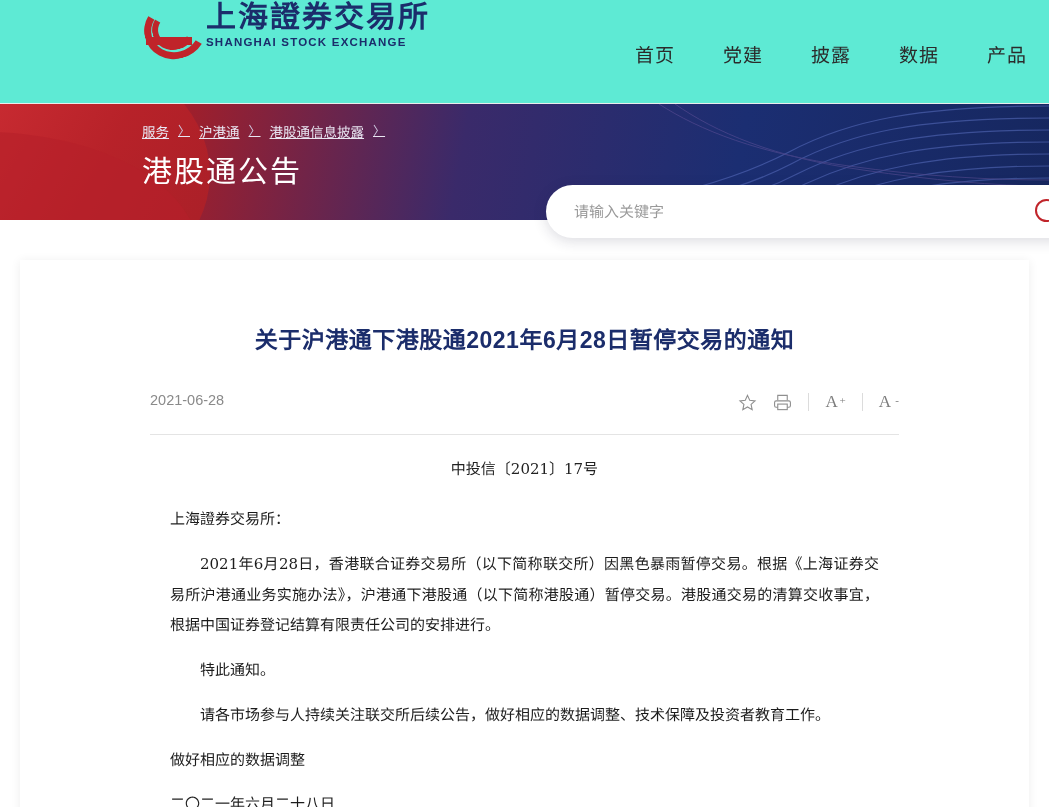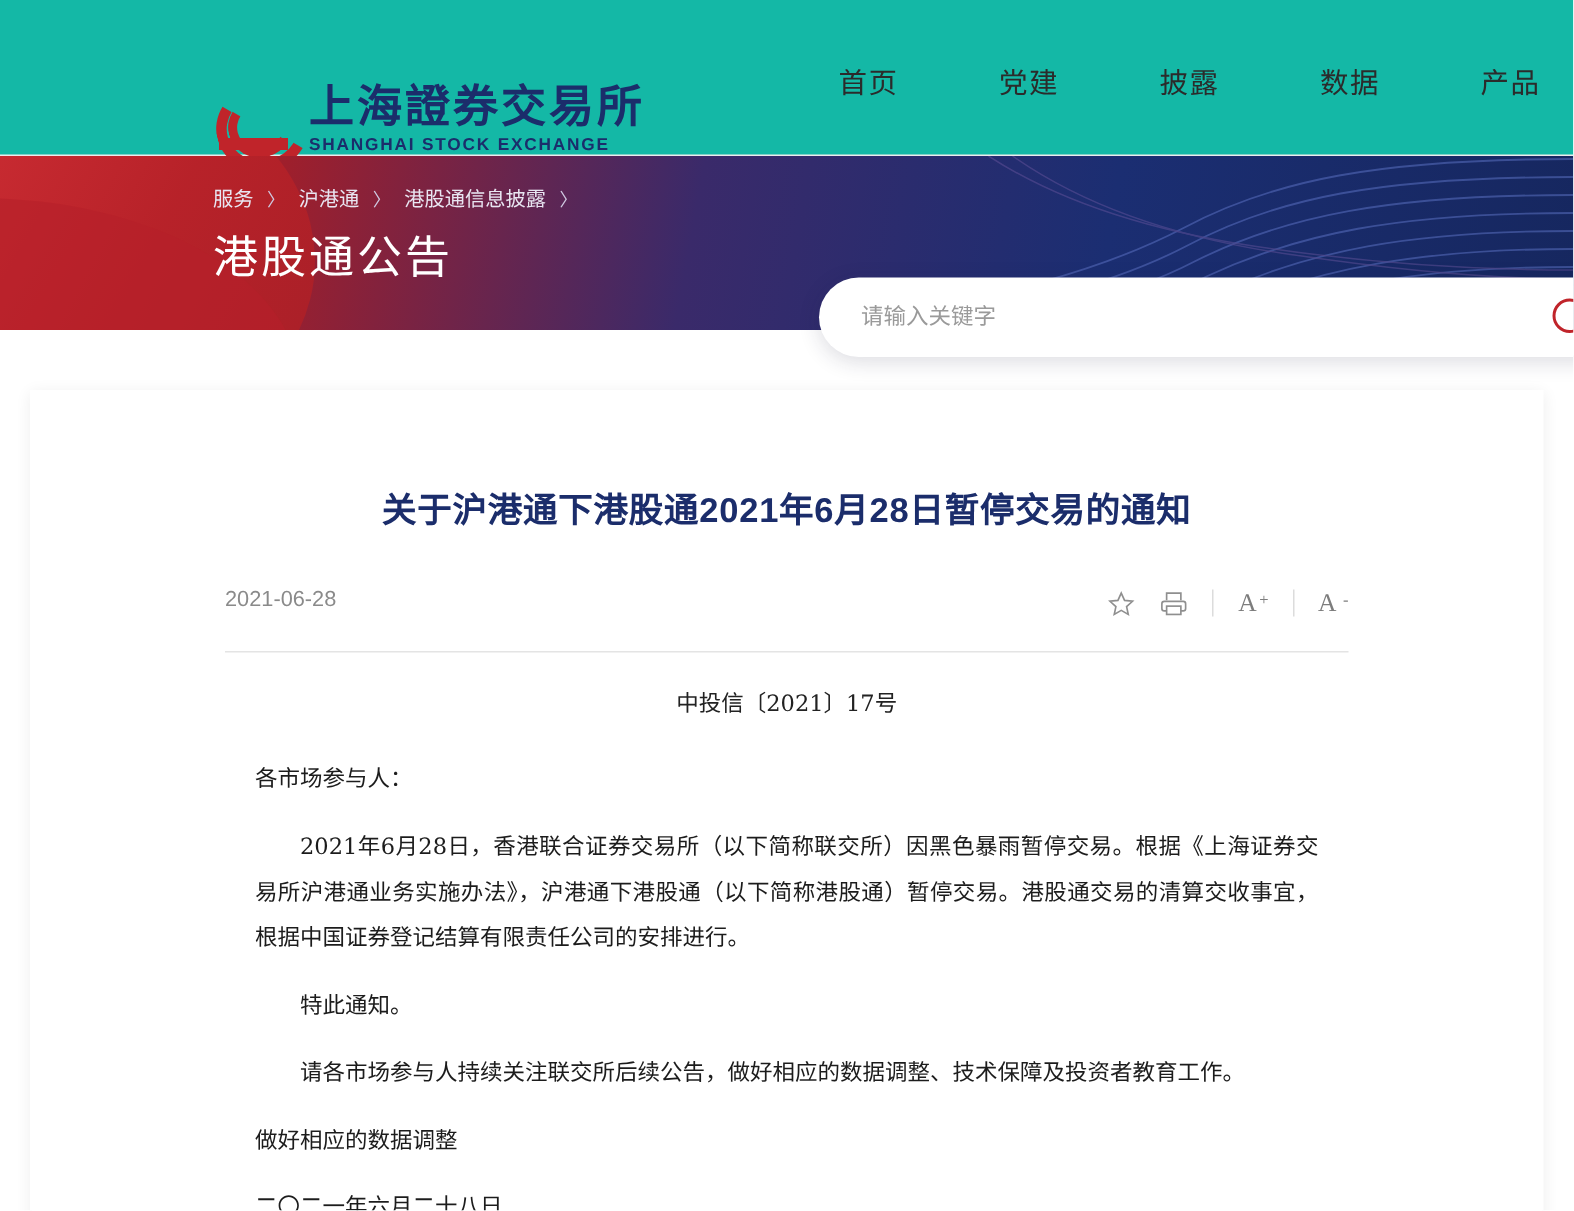--- a/index.html
+++ b/index.html
@@ -13,24 +13,24 @@
     width: 1049px;
     height: 807px;
     overflow: hidden;
     background: #ffffff;
   }
 
   
   .header {
     position: relative;
     height: 103px;
-    background: #14b8a6;
+    background: #5eead4;
     border-bottom: 1px solid #ececec;
     display: flex;
-    align-items: flex-end;
+    align-items: flex-start;
   }
   .logo-wrap {
     display: flex;
     align-items: center;
     margin-left: 140px;
   }
   .logo-mark {
     width: 56px;
     height: 46px;
     position: relative;
@@ -67,21 +67,21 @@
     letter-spacing: 1.2px;
     color: #1b2d6b;
     font-weight: bold;
     margin-top: 3px;
   }
   .nav {
     position: absolute;
     right: 22px;
     top: 40px;
     display: flex;
-    gap: 67px;
+    gap: 48px;
     align-items: center;
   }
   .nav-item {
     font-size: 19px;
     color: #2b2b2b;
     cursor: pointer;
     letter-spacing: 1px;
   }
 
   
@@ -117,25 +117,26 @@
     top: 0;
     width: 560px;
     height: 116px;
     opacity: .55;
   }
   .breadcrumb {
     position: absolute;
     left: 142px;
     top: 17px;
     display: flex;
-    align-items: center;
+    align-items: flex-start;
     gap: 9px;
     font-size: 13.5px;
     color: #e9e6f2;
     z-index: 4;
+    text-decoration: underline;
   }
   .breadcrumb .sep {
     font-size: 12px;
     color: #cfc9e0;
   }
   .breadcrumb .crumb { cursor: pointer; }
   .banner-title {
     position: absolute;
     left: 142px;
     top: 43px;
@@ -367,21 +368,21 @@
         <span class="tool font-tool">
           <span>A</span>
             <sup>-</sup>
         </span>
       </div>
     </div>
 
     <div class="doc-code">中投信〔2021〕17号</div>
 
     <div class="doc-body">
-      <p>各市场参与人：</p>
+      <p>上海證券交易所：</p>
       <p class="indent">2021年6月28日，香港联合证券交易所（以下简称联交所）因黑色暴雨暂停交易。根据《上海证券交易所沪港通业务实施办法》，沪港通下港股通（以下简称港股通）暂停交易。港股通交易的清算交收事宜，根据中国证券登记结算有限责任公司的安排进行。</p>
       <p class="indent">特此通知。</p>
       <p class="indent">请各市场参与人持续关注联交所后续公告，做好相应的数据调整、技术保障及投资者教育工作。</p>
       <p class="gap-top">做好相应的数据调整</p>
       <p>二〇二一年六月二十八日</p>
     </div>
 
   </div>
 </div>
 

